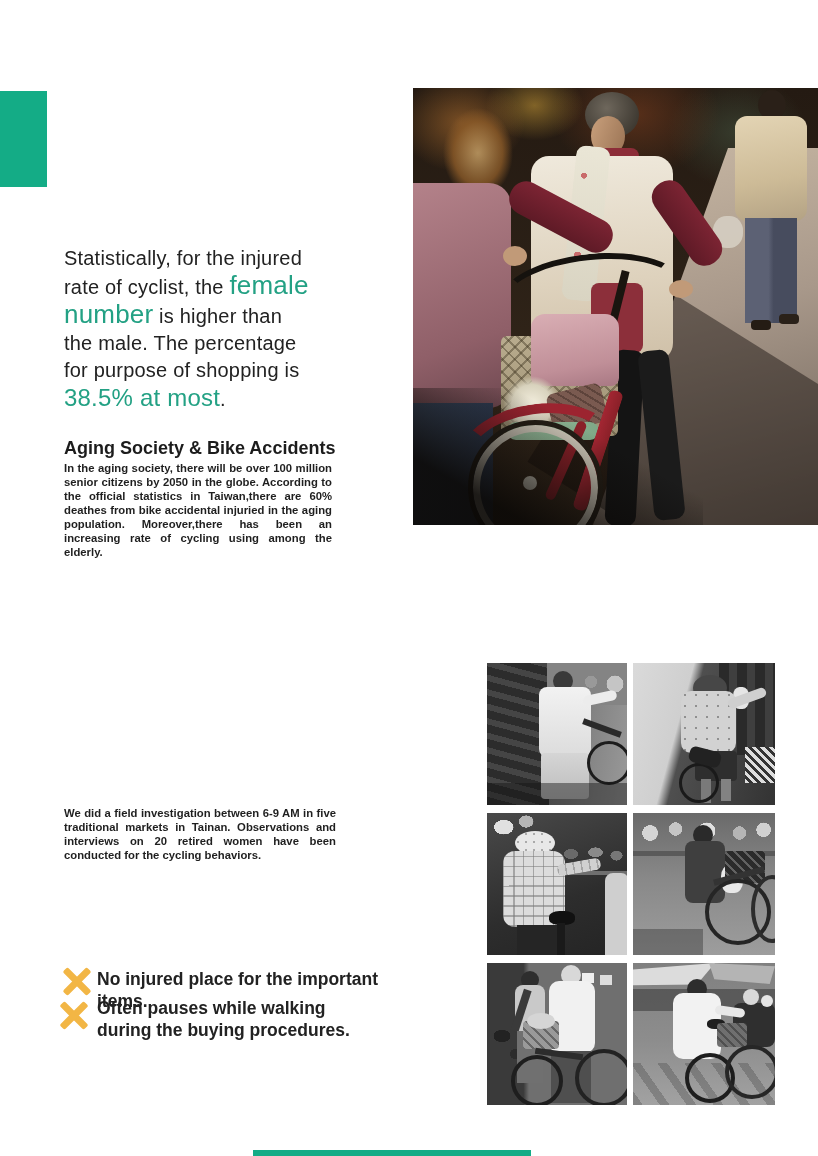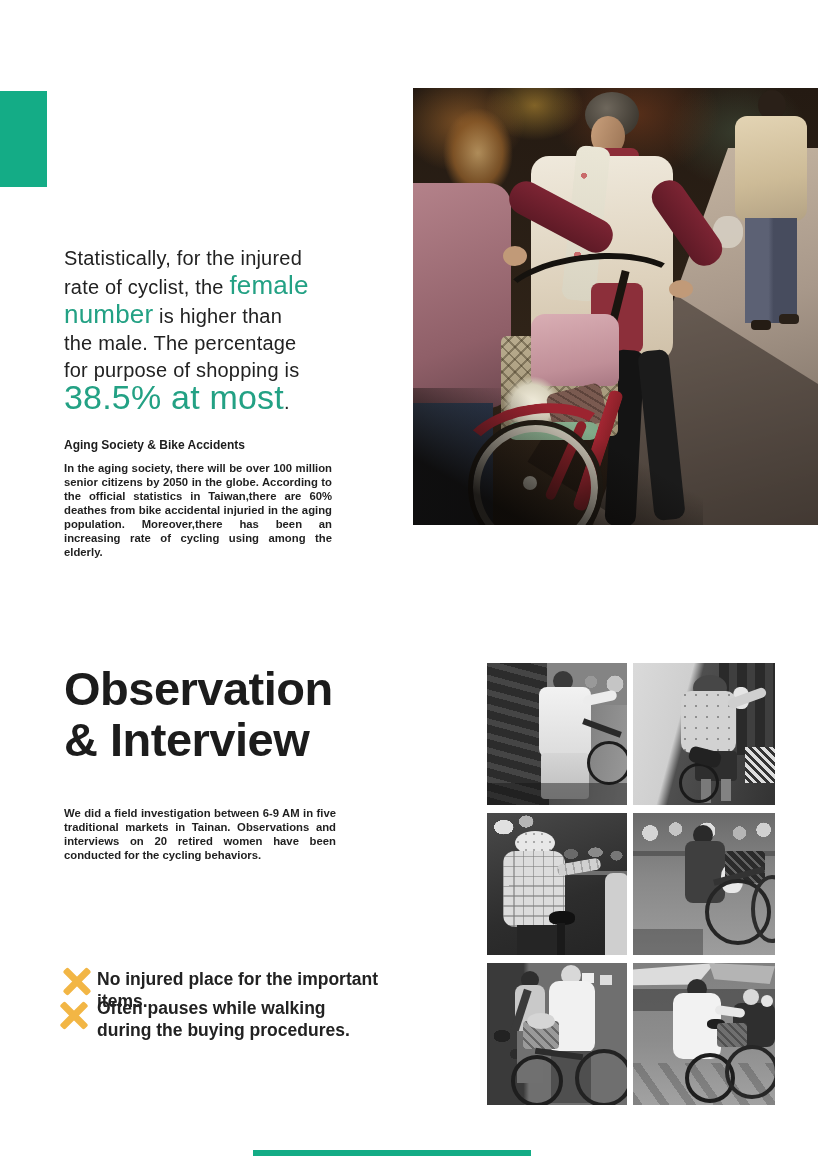--- a/index.html
+++ b/index.html
@@ -3,22 +3,22 @@
 <meta charset="utf-8">
 <style>
   html,body{margin:0;padding:0;background:#fff;}
   .page{position:relative;width:818px;height:1156px;background:#ffffff;overflow:hidden;
         font-family:"Liberation Sans",sans-serif;color:#1d1d1d;}
   .abs{position:absolute;}
   .prelines{white-space:pre-line;}
   .h1{font-size:47px;line-height:51px;font-weight:700;letter-spacing:-0.5px;color:#1c1c1c;}
   .statement{font-size:20px;line-height:27px;font-weight:400;letter-spacing:0.2px;color:#222;}
   .statement .hl{color:#23A184;font-size:26px;line-height:27px;}
-  .statement .hl2{color:#23A184;font-size:34px;line-height:27px;}
-  .subhead{font-size:12px;font-weight:700;color:#1c1c1c;}
+  .statement .hl2{color:#23A184;font-size:24px;line-height:27px;}
+  .subhead{font-size:18px;font-weight:700;color:#1c1c1c;}
   .small{font-size:11.3px;line-height:14px;font-weight:700;color:#1f1f1f;}
   .just{text-align:justify;}
   .finding-text{font-size:17.5px;line-height:22px;font-weight:700;color:#222;}
   .xicon{position:absolute;width:30px;height:30px;}
   .xicon i{position:absolute;left:-2px;top:11px;width:34px;height:7px;border-radius:2px;background:#F2B645;display:block;}
   .xicon i.a{transform:rotate(45deg);}
   .xicon i.b{transform:rotate(-45deg);}
   .gp{position:absolute;overflow:hidden;background:#8a8a8a;}
   .gp div{position:absolute;}
   .pm{position:absolute;overflow:hidden;background:#1d150f;}
@@ -123,22 +123,20 @@
     <div style="left:148px;top:330px;width:10px;height:85px;border-radius:5px;
       transform:rotate(24deg);background:#8a2028;"></div>
     <div style="left:55px;top:332px;width:125px;height:125px;border-radius:50%;
       border:5px solid #241e16;box-shadow:inset 0 0 0 7px #cfc9ba;"></div>
     <div style="left:110px;top:388px;width:14px;height:14px;border-radius:50%;background:#d8d4c6;"></div>
 
     <div style="left:-30px;top:300px;width:320px;height:180px;
       background:linear-gradient(30deg, rgba(10,8,6,.9) 35%, transparent 70%);"></div>
   </div>
 
-  <div class="abs h1 prelines" style="left:64px;top:663px;">Observation
-&amp; Interview</div>
 
   <div class="abs small just" style="left:64px;top:806px;width:272px;">We did a field investigation between 6-9 AM in five traditional markets in Tainan. Observations and interviews on 20 retired women have been conducted for the cycling behaviors.</div>
 
 
   <div>
     <div class="xicon" style="left:62px;top:967px;">
       <i class="a"></i>
         <i class="b"></i>
     </div>
     <div class="abs finding-text" style="left:97px;top:968px;width:320px;">No injured place for the important items.</div>

